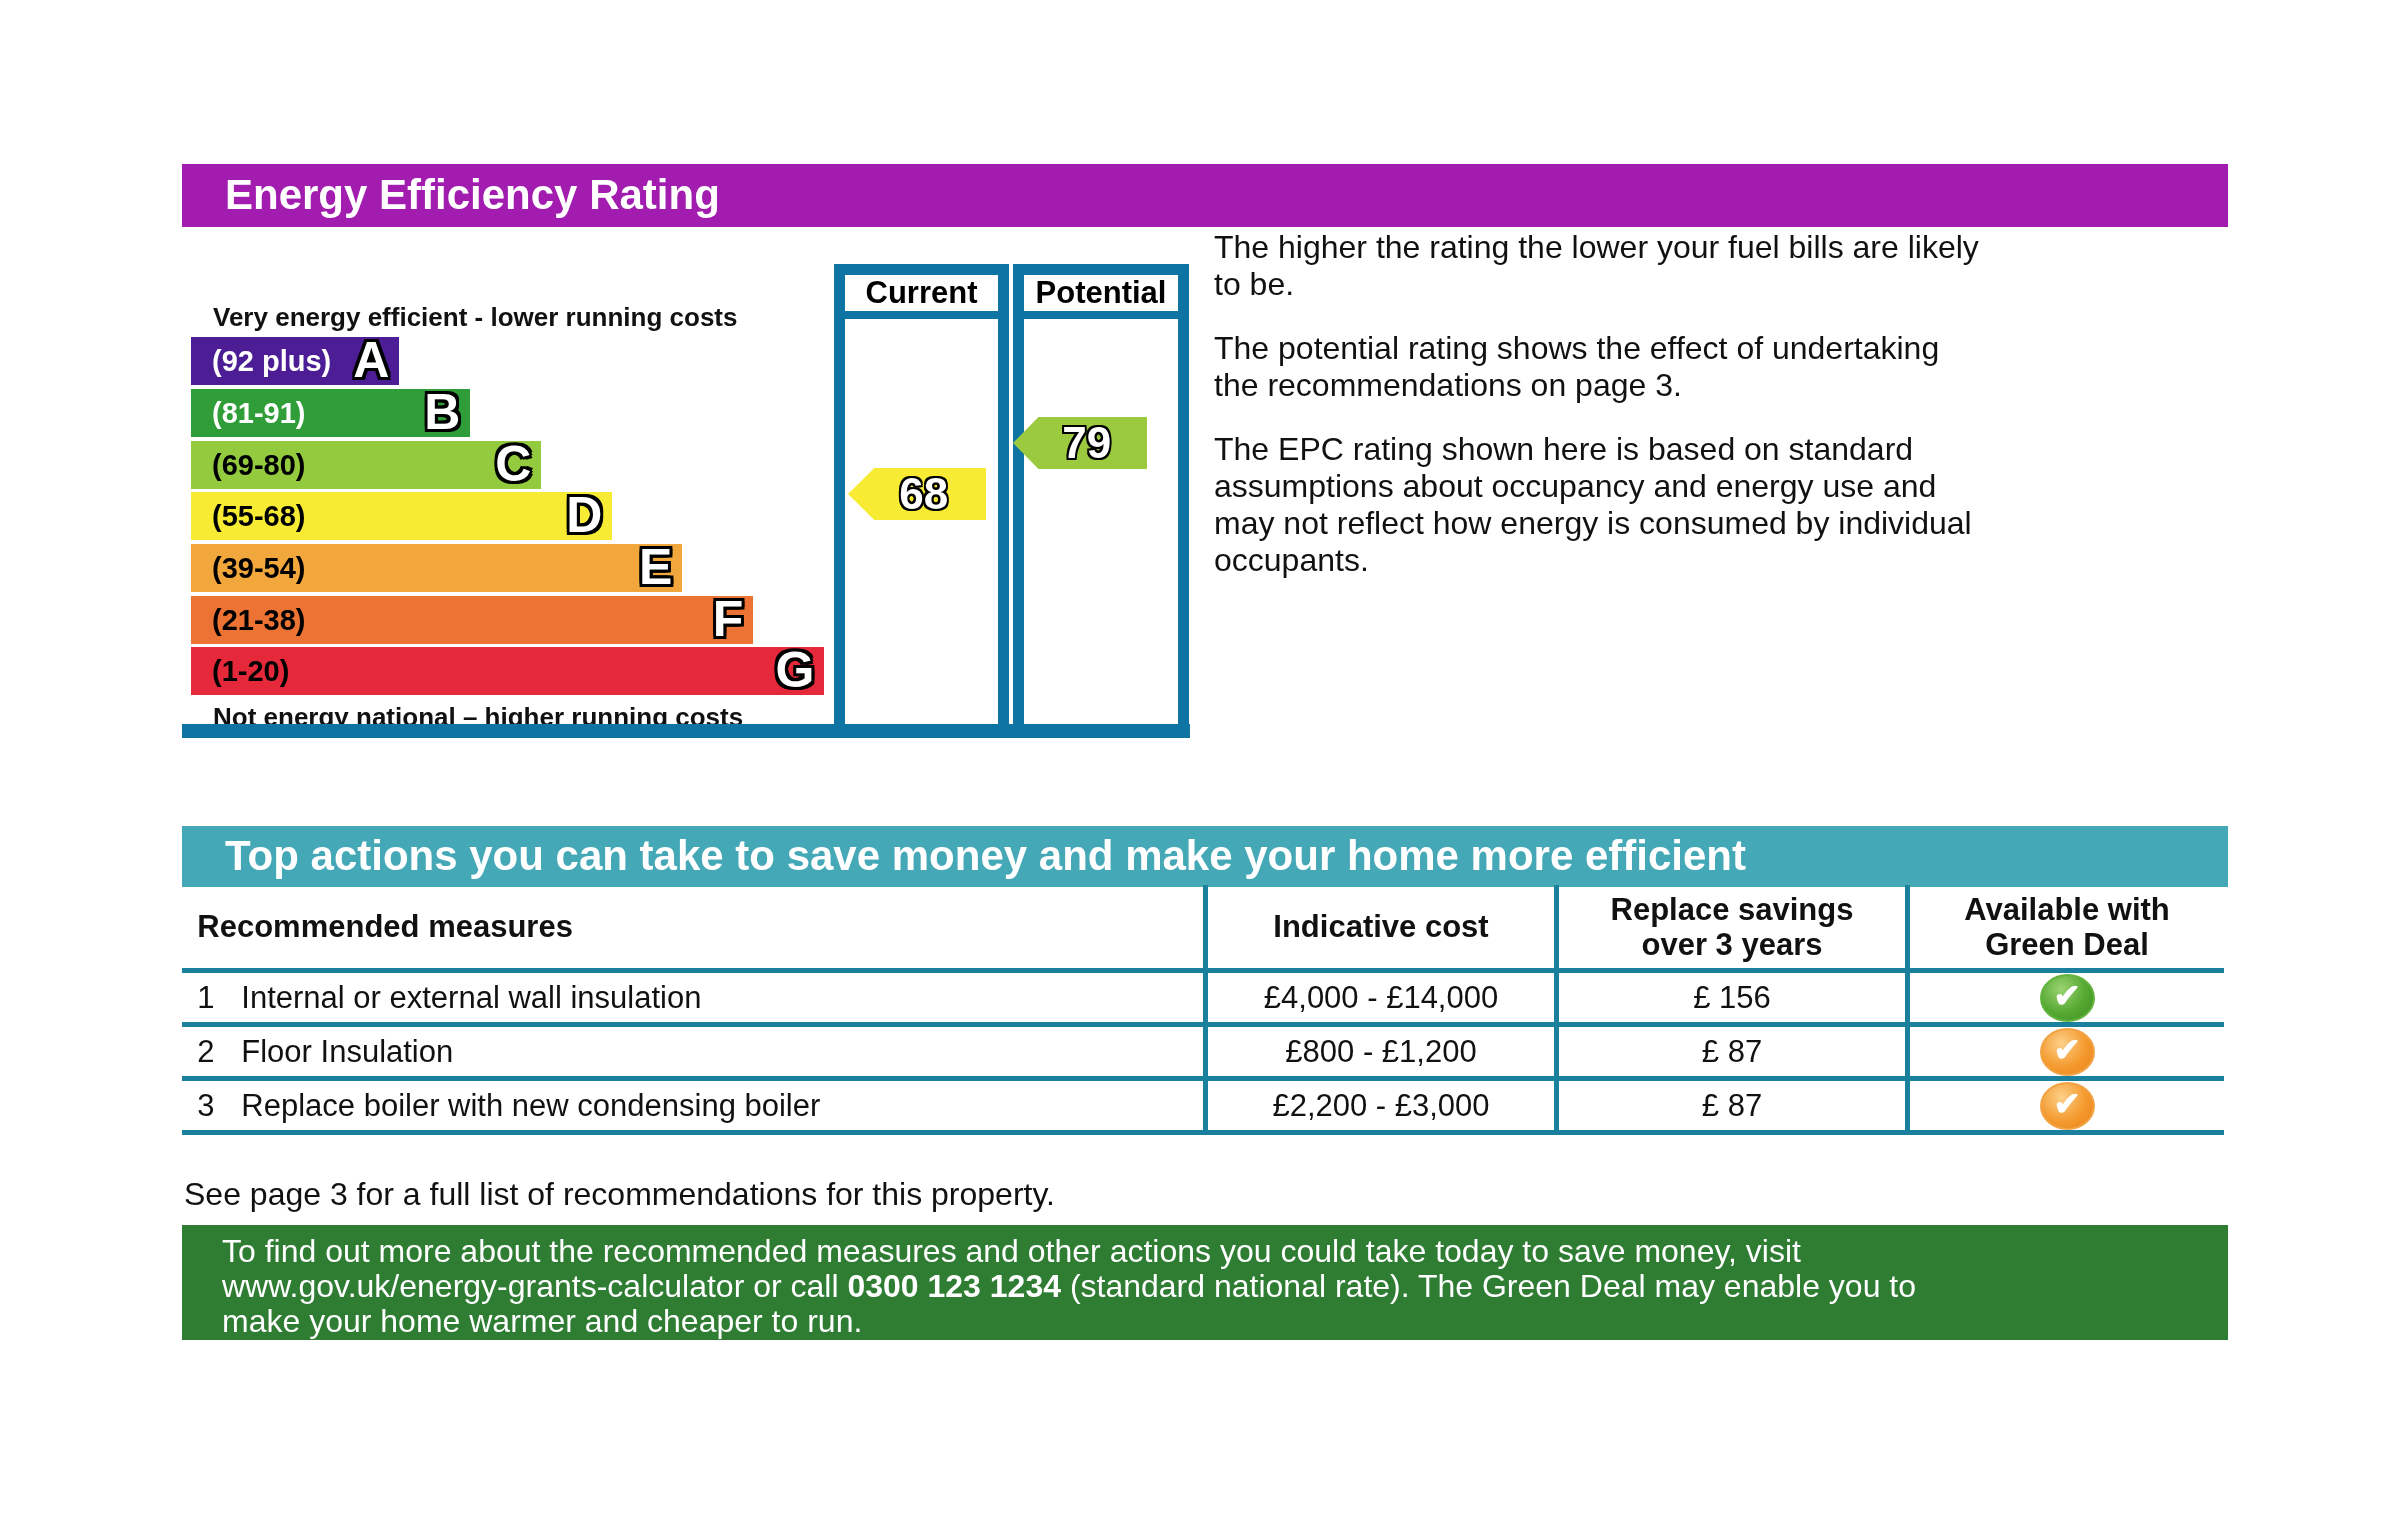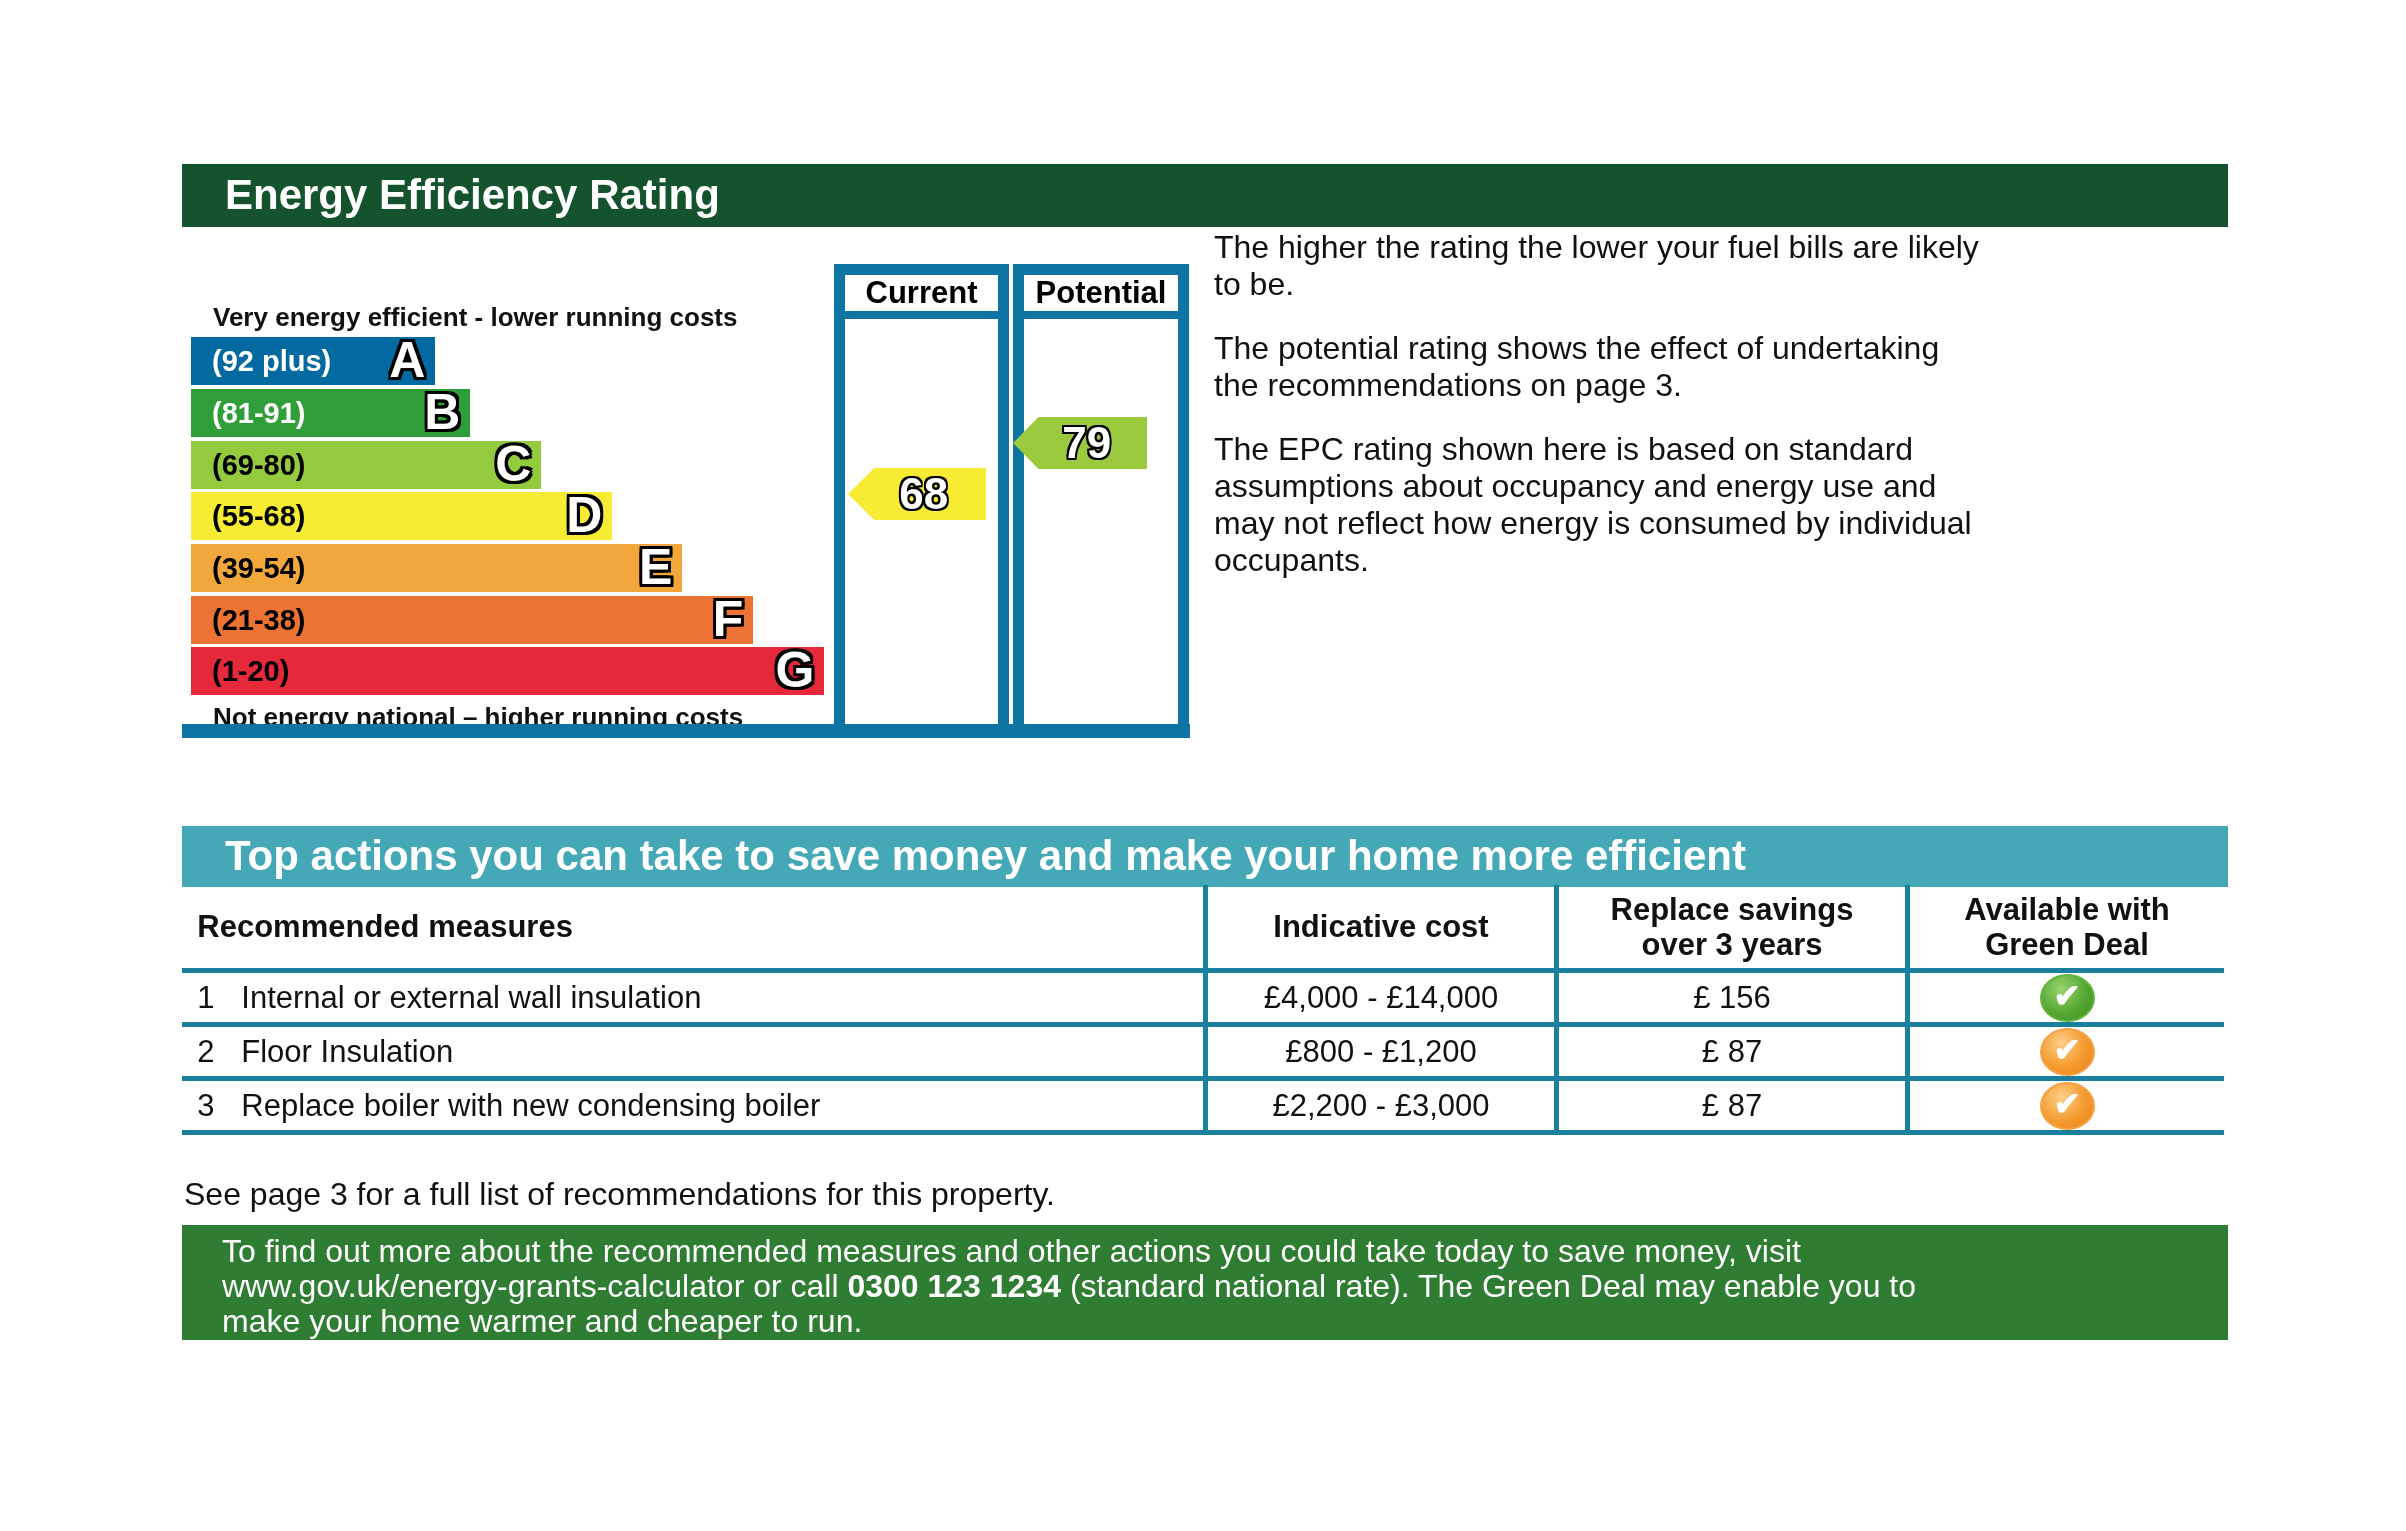--- a/index.html
+++ b/index.html
@@ -64,27 +64,27 @@
 
   .notice{position:absolute;left:182px;top:1225px;width:2046px;height:115px;box-sizing:border-box;
        color:#fff;font-size:32px;line-height:35px;padding:9px 19px 0 40px;}
   .notice b{font-weight:bold;}
 </style>
 </head>
 <body>
 
 <div class="page">
 
-  <div class="bar title-bar" style="background: #14532d;">
+  <div class="bar title-bar" style="background: #a21caf;">
     <span>Energy Efficiency Rating</span>
   </div>
 
   <div class="caption top-caption">Very energy efficient - lower running costs</div>
   <div id="bands">
-      <div class="band" style="top: 337px; width: 244px; background: #0369a1;"><span class="band-range" style="color: rgb(255, 255, 255);">(92 plus)</span><span class="band-letter">A</span></div>
+      <div class="band" style="top: 337px; width: 208px; background: #4c1d95;"><span class="band-range" style="color: rgb(255, 255, 255);">(92 plus)</span><span class="band-letter">A</span></div>
       <div class="band" style="top: 389px; width: 279px; background: rgb(47, 158, 56);"><span class="band-range" style="color: rgb(255, 255, 255);">(81-91)</span><span class="band-letter">B</span></div>
       <div class="band" style="top: 441px; width: 350px; background: rgb(148, 202, 61);"><span class="band-range" style="color: rgb(0, 0, 0);">(69-80)</span><span class="band-letter">C</span></div>
       <div class="band" style="top: 492px; width: 421px; background: rgb(247, 236, 51);"><span class="band-range" style="color: rgb(0, 0, 0);">(55-68)</span><span class="band-letter">D</span></div>
       <div class="band" style="top: 544px; width: 491px; background: rgb(241, 167, 60);"><span class="band-range" style="color: rgb(0, 0, 0);">(39-54)</span><span class="band-letter">E</span></div>
       <div class="band" style="top: 596px; width: 562px; background: rgb(236, 115, 52);"><span class="band-range" style="color: rgb(0, 0, 0);">(21-38)</span><span class="band-letter">F</span></div>
       <div class="band" style="top: 647px; width: 633px; background: rgb(229, 41, 59);"><span class="band-range" style="color: rgb(0, 0, 0);">(1-20)</span><span class="band-letter">G</span></div>
     </div>
   <div class="caption bottom-caption">Not energy national – higher running costs</div>
   <div class="chart-bottom" id="chart-bottom" style="background: rgb(14, 116, 164);"></div>
 

